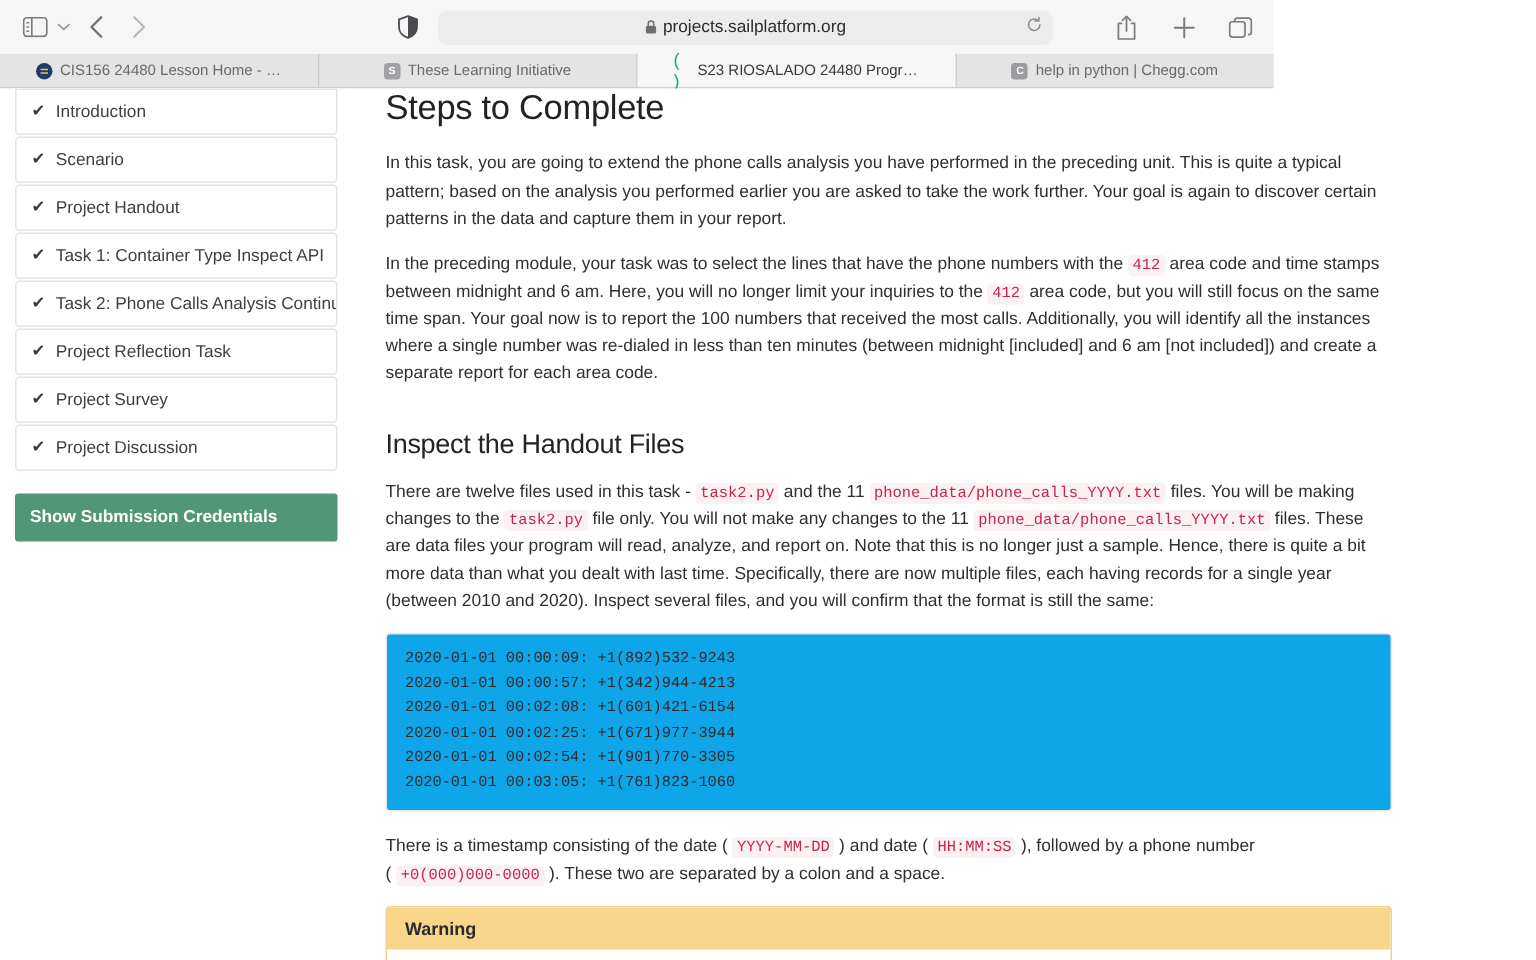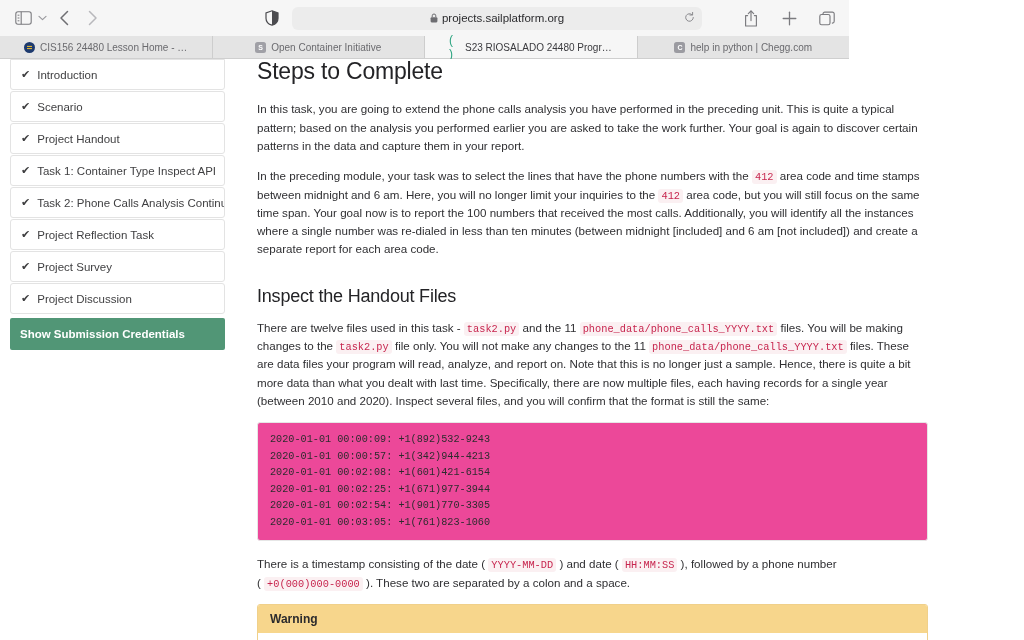--- a/index.html
+++ b/index.html
@@ -160,21 +160,21 @@
   #submit-credentials {
     height: 24px;
     background: #519676;
     color: #ffffff;
     font-size: 11.5px;
     font-weight: bold;
     display: flex;
     align-items: center;
     padding: 16px 10px;
     border-radius: 2px;
-    margin-top: 4px;
+    margin-top: 15px;
     white-space: nowrap;
   }
 
   
   #article {
     flex: 1;
     padding: 0 96px 0 22px;
     overflow: hidden;
     color: #2e2e30;
   }
@@ -205,21 +205,21 @@
     font-family: "Liberation Mono", "DejaVu Sans Mono", monospace;
     font-size: 10.3px;
     color: #c7254e;
     background: #fbf0f2;
     padding: 1px 3px;
     border-radius: 3px;
     white-space: nowrap;
   }
 
   pre.codeblock {
-    background: #ec4899;
+    background: #0ea5e9;
     border: 1px solid #e6e6e6;
     border-radius: 3px;
     padding: 9px 12px;
     margin: 0 0 14px 0;
     font-family: "Liberation Mono", "DejaVu Sans Mono", monospace;
     font-size: 10.2px;
     line-height: 1.62;
     color: #2c2c2e;
     overflow: hidden;
   }
@@ -330,21 +330,21 @@
     <div class="tab">
       <span class="favicon riolearn">
         <svg width="7" height="7" viewBox="0 0 7 7">
             <path d="M1 2.4 H6 M1 4.6 H6" stroke="#f2c230" stroke-width="1"></path>
           </svg>
       </span>
       <span class="tab-label">CIS156 24480 Lesson Home - RioLearn</span>
     </div>
     <div class="tab">
       <span class="favicon oli">S</span>
-      <span class="tab-label">Open Container Initiative</span>
+      <span class="tab-label">These Learning Initiative</span>
     </div>
     <div class="tab active">
       <span class="favicon sail">( )</span>
       <span class="tab-label">S23 RIOSALADO 24480 Programming With Python- (w...</span>
     </div>
     <div class="tab">
       <span class="favicon chegg">C</span>
       <span class="tab-label">help in python | Chegg.com</span>
     </div>
   </div>

